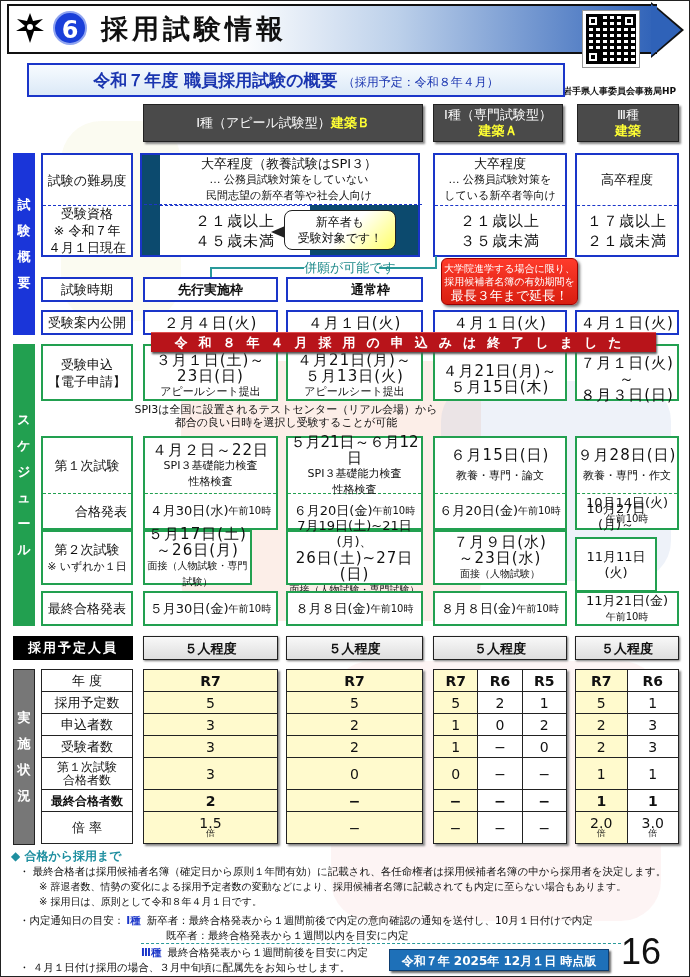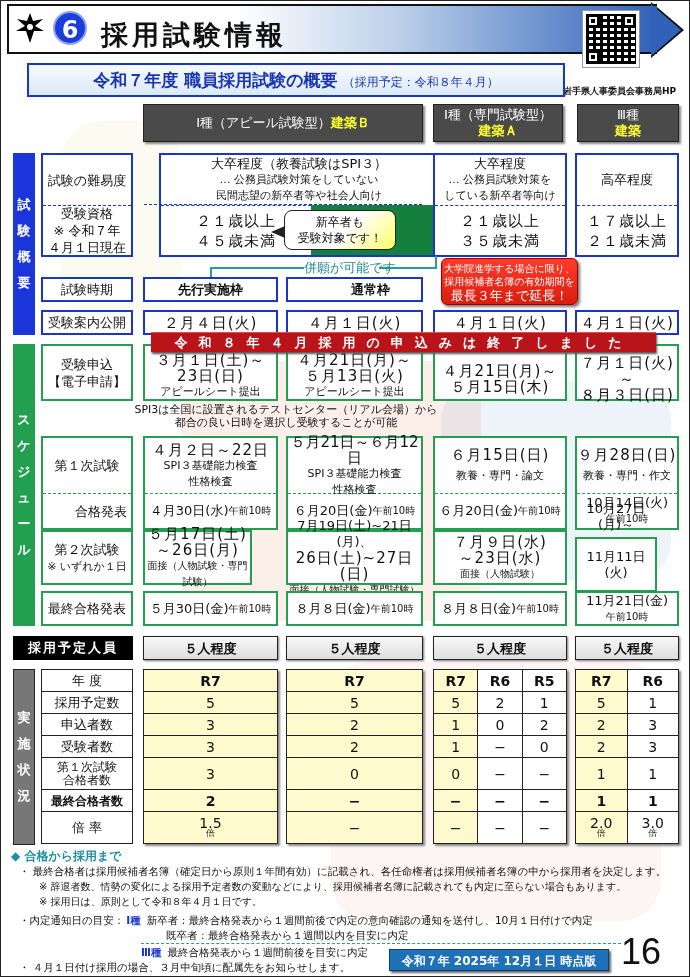--- a/index.html
+++ b/index.html
@@ -9,21 +9,21 @@
     .abs { position: absolute; }
     .bg-deco { position: absolute; border-radius: 40px; opacity: 0.18; }
 
     
     .header { left: 6px; top: 3px; width: 650px; height: 50px; border: 2px solid #111; border-right: none;
       background: linear-gradient(90deg, #fff 0%, #fff 35%, #bcd0ea 60%, #2f62b8 100%); }
     .header-arrow { left: 650px; top: 3px; width: 0; height: 0; border-top: 26px solid transparent; border-bottom: 26px solid transparent; border-left: 30px solid #2f62b8; }
     .header-arrow-outline { left: 650px; top: 1px; width: 0; height: 0; border-top: 28px solid transparent; border-bottom: 28px solid transparent; border-left: 33px solid #111; }
     .logo { left: 12px; top: 10px; width: 34px; height: 34px; font-size: 30px; line-height: 34px; font-weight: bold; text-align: center; }
     .num-circle { left: 52px; top: 10px; width: 34px; height: 34px; border-radius: 50%; background: #1a3fd9; color: #fff; font-size: 24px; font-weight: bold; text-align: center; line-height: 34px; border: 2px solid #8fa4f0; }
-    .title { left: 100px; top: 16px; font-size: 27px; font-weight: bold; letter-spacing: 4px; color: #111; }
+    .title { left: 100px; top: 10px; font-size: 27px; font-weight: bold; letter-spacing: 4px; color: #111; }
     .qr { left: 582px; top: 10px; width: 56px; height: 56px; background: #fff; border: 3px solid #fff; outline: 1px solid #999;
       background-image: repeating-linear-gradient(0deg, #000 0 3px, transparent 3px 6px), repeating-linear-gradient(90deg, #000 0 3px, #fff 3px 7px);
       background-blend-mode: multiply; }
     .qr .corner { position: absolute; width: 14px; height: 14px; border: 3px solid #000; background: #fff; }
     .qr .corner::after { content: ""; position: absolute; left: 2px; top: 2px; width: 4px; height: 4px; background: #000; }
     .qr-caption { left: 562px; top: 84px; font-size: 9px; font-weight: bold; white-space: nowrap; }
 
     .subtitle { left: 26px; top: 62px; width: 538px; height: 34px; border: 2px solid #1a35c9; background: linear-gradient(180deg, #f7fbff, #dbe9f7); text-align: center; line-height: 30px; }
     .subtitle .main { font-size: 17px; font-weight: bold; color: #1a35b0; }
     .subtitle .note { font-size: 12px; font-weight: normal; color: #1a35b0; }
@@ -135,21 +135,21 @@
 
   <div class="abs bl" style="left:40px;top:152px;width:92px;height:104px;background:#737373;">
     <div class="rowlabel" style="height:50px;">試験の難易度</div>
     <div class="rowlabel dash-sep" style="height:50px;">
       <span>受験資格</span>
       <span>※ 令和７年</span>
       <span>４月１日現在</span>
     </div>
   </div>
 
-  <div class="abs bl" style="left:158px;top:152px;width:280px;height:104px;background:#15803d;">
+  <div class="abs bl" style="left:139px;top:152px;width:280px;height:104px;background:#0c4a6e;padding-left:18px;">
     <div class="cell" style="height:50px;">
       <span>大卒程度（教養試験はSPI３）</span>
       <span class="sm">… 公務員試験対策をしていない</span>
       <span class="sm">民間志望の新卒者等や社会人向け</span>
     </div>
     <div class="cell dash-sep" style="height:50px;width:150px;">
       <span class="big">２１歳以上</span>
       <span class="big" style="margin-top:4px;">４５歳未満</span>
     </div>
   </div>

